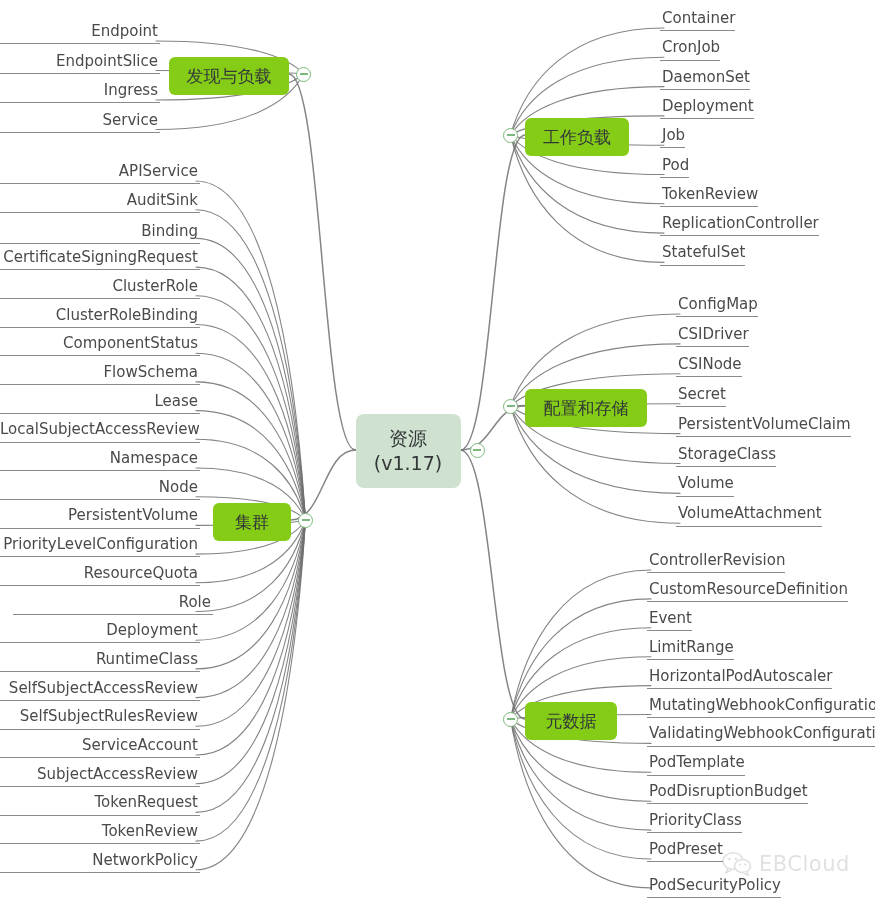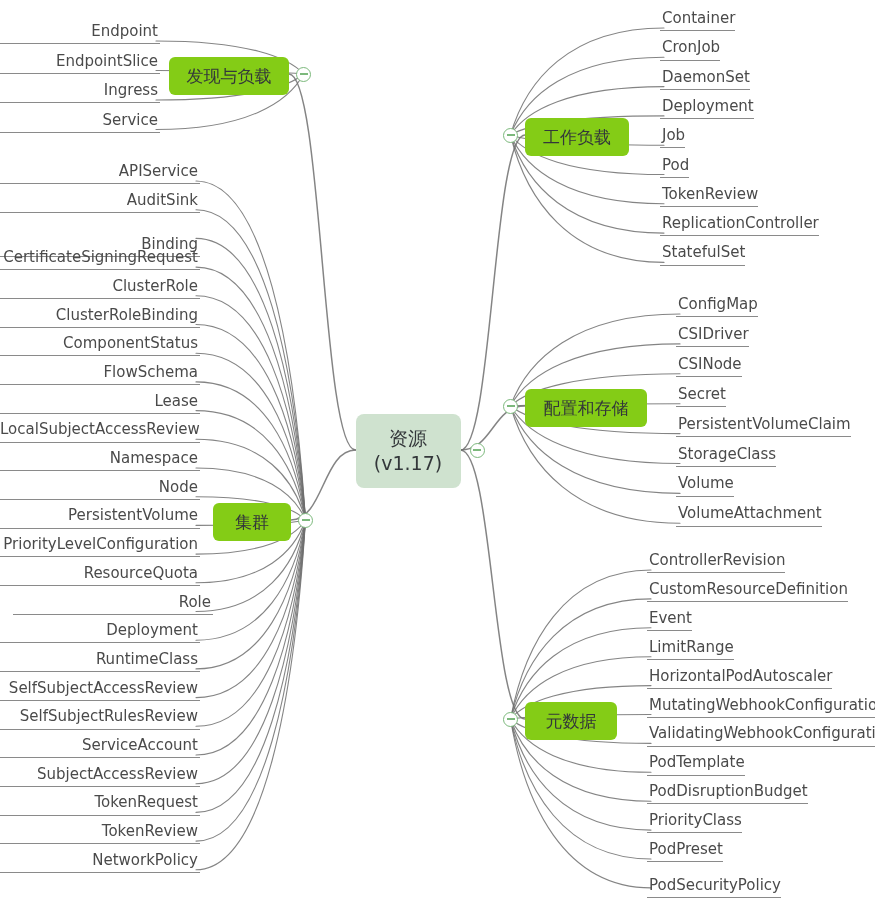--- a/index.html
+++ b/index.html
@@ -176,21 +176,21 @@
       <div class="node branch-node" style="left: 169px; top: 57px; width: 120px; text-align: center;"><span>发现与负载</span></div>
       <div class="toggle" style="left: 296px; top: 66.5px;"></div>
       <div class="node leaf-node leaf-left" style="left: 0px; width: 160px; padding-right: 2px; top: 23px;"><span>Endpoint</span></div>
       <div class="node leaf-node leaf-left" style="left: 0px; width: 160px; padding-right: 2px; top: 52.5px;"><span>EndpointSlice</span></div>
       <div class="node leaf-node leaf-left" style="left: 0px; width: 160px; padding-right: 2px; top: 82px;"><span>Ingress</span></div>
       <div class="node leaf-node leaf-left" style="left: 0px; width: 160px; padding-right: 2px; top: 111.5px;"><span>Service</span></div>
       <div class="node branch-node" style="left: 213px; top: 503px; width: 78px; text-align: center;"><span>集群</span></div>
       <div class="toggle" style="left: 298px; top: 512.5px;"></div>
       <div class="node leaf-node leaf-left" style="left: 0px; width: 200px; padding-right: 2px; top: 163px;"><span>APIService</span></div>
       <div class="node leaf-node leaf-left" style="left: 0px; width: 200px; padding-right: 2px; top: 191.7px;"><span>AuditSink</span></div>
-      <div class="node leaf-node leaf-left" style="left: 0px; width: 200px; padding-right: 2px; top: 236px;"><span>Binding</span></div>
+      <div class="node leaf-node leaf-left" style="left: 0px; width: 200px; padding-right: 2px; top: 223px;"><span>Binding</span></div>
       <div class="node leaf-node leaf-left" style="left: 0px; width: 200px; padding-right: 2px; top: 249.1px;"><span>CertificateSigningRequest</span></div>
       <div class="node leaf-node leaf-left" style="left: 0px; width: 200px; padding-right: 2px; top: 277.8px;"><span>ClusterRole</span></div>
       <div class="node leaf-node leaf-left" style="left: 0px; width: 200px; padding-right: 2px; top: 306.5px;"><span>ClusterRoleBinding</span></div>
       <div class="node leaf-node leaf-left" style="left: 0px; width: 200px; padding-right: 2px; top: 335.2px;"><span>ComponentStatus</span></div>
       <div class="node leaf-node leaf-left" style="left: 0px; width: 200px; padding-right: 2px; top: 363.9px;"><span>FlowSchema</span></div>
       <div class="node leaf-node leaf-left" style="left: 0px; width: 200px; padding-right: 2px; top: 392.6px;"><span>Lease</span></div>
       <div class="node leaf-node leaf-left" style="left: 0px; width: 200px; padding-right: 2px; top: 421.3px;"><span>LocalSubjectAccessReview</span></div>
       <div class="node leaf-node leaf-left" style="left: 0px; width: 200px; padding-right: 2px; top: 450px;"><span>Namespace</span></div>
       <div class="node leaf-node leaf-left" style="left: 0px; width: 200px; padding-right: 2px; top: 478.7px;"><span>Node</span></div>
       <div class="node leaf-node leaf-left" style="left: 0px; width: 200px; padding-right: 2px; top: 507.4px;"><span>PersistentVolume</span></div>
@@ -236,14 +236,27 @@
       <div class="node leaf-node leaf-right" style="left: 647px; padding-left: 2px; top: 667.6px;"><span>HorizontalPodAutoscaler</span></div>
       <div class="node leaf-node leaf-right" style="left: 647px; padding-left: 2px; top: 696.5px;"><span>MutatingWebhookConfiguration</span></div>
       <div class="node leaf-node leaf-right" style="left: 647px; padding-left: 2px; top: 725.4px;"><span>ValidatingWebhookConfiguration</span></div>
       <div class="node leaf-node leaf-right" style="left: 647px; padding-left: 2px; top: 754.3px;"><span>PodTemplate</span></div>
       <div class="node leaf-node leaf-right" style="left: 647px; padding-left: 2px; top: 783.2px;"><span>PodDisruptionBudget</span></div>
       <div class="node leaf-node leaf-right" style="left: 647px; padding-left: 2px; top: 812.1px;"><span>PriorityClass</span></div>
       <div class="node leaf-node leaf-right" style="left: 647px; padding-left: 2px; top: 841px;"><span>PodPreset</span></div>
       <div class="node leaf-node leaf-right" style="left: 647px; padding-left: 2px; top: 877px;"><span>PodSecurityPolicy</span></div>
     </div>
 
+  <div id="watermark" style="left: 722px; top: 851px;">
+    <svg width="30" height="26" viewBox="0 0 30 26">
+      <ellipse cx="11" cy="10" rx="10" ry="8.2" fill="none" stroke="#9a9a9a" stroke-width="1.5"></ellipse>
+      <path d="M6 17 L4 22 L9.5 18.6" fill="none" stroke="#9a9a9a" stroke-width="1.5" stroke-linejoin="round"></path>
+      <circle cx="7.5" cy="8" r="1.3" fill="#9a9a9a"></circle>
+      <circle cx="14" cy="8" r="1.3" fill="#9a9a9a"></circle>
+      <ellipse cx="20.5" cy="15" rx="8" ry="6.6" fill="#ffffff" stroke="#9a9a9a" stroke-width="1.5"></ellipse>
+      <path d="M24.5 20.5 L26.5 24.5 L21.5 21.8" fill="#ffffff" stroke="#9a9a9a" stroke-width="1.5" stroke-linejoin="round"></path>
+      <circle cx="17.8" cy="13.6" r="1.1" fill="#9a9a9a"></circle>
+      <circle cx="23.2" cy="13.6" r="1.1" fill="#9a9a9a"></circle>
+    </svg>
+    <span class="wm-text">EBCloud</span>
+  </div>
 
 </div>
 
 </body></html>

